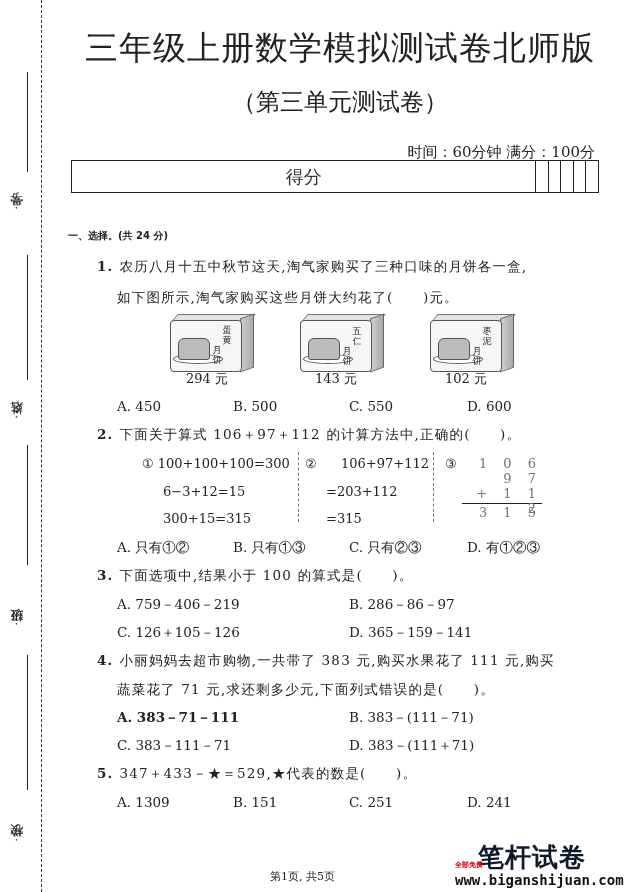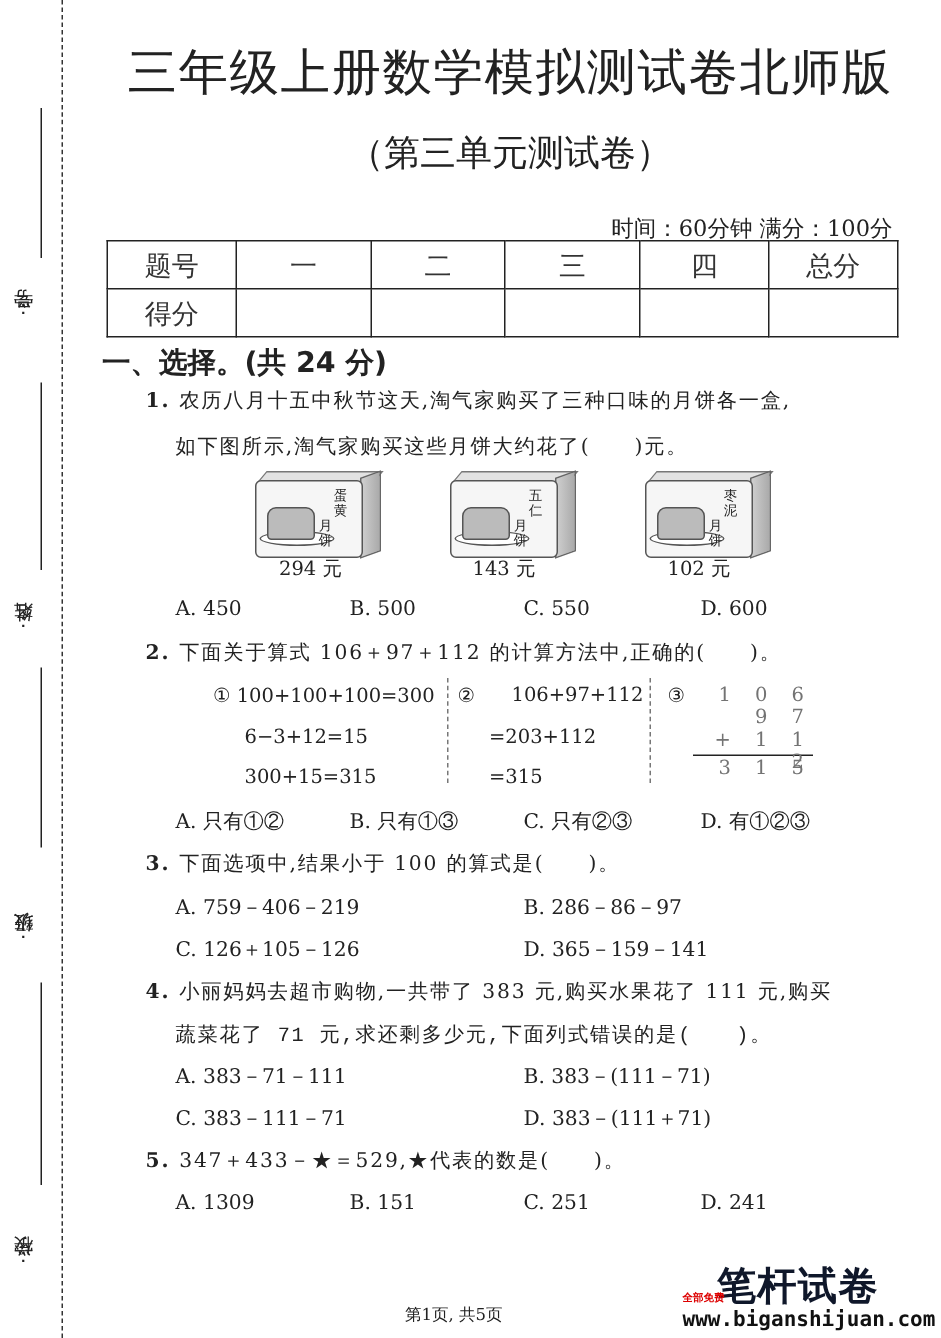--- a/index.html
+++ b/index.html
@@ -40,21 +40,21 @@
     border-collapse: collapse; font-family: "DejaVu Sans", sans-serif;
   }
   table.score td {
     border: 1.5px solid #222; height: 31px; text-align: center;
     font-size: 18px; color: #333; padding: 0;
   }
 
   
   .section-title {
     position: absolute; left: 68px; top: 229px;
-    font-family: "DejaVu Sans", sans-serif; font-size: 19px; font-weight: bold; color: #222;
+    font-family: "DejaVu Sans", sans-serif; font-size: 10px; font-weight: bold; color: #222;
   }
   .q {
     position: absolute; left: 97px; font-size: 13.5px; color: #222; letter-spacing: 1.2px;
     white-space: nowrap;
   }
   .q .num { font-weight: bold; font-family: "DejaVu Serif", serif; margin-right: 6px; }
   .q-cont { position: absolute; left: 117px; font-size: 13.5px; color: #222; letter-spacing: 1.2px; white-space: nowrap; }
   .opt { position: absolute; font-size: 13.5px; color: #222; white-space: nowrap; }
 
   
@@ -128,28 +128,20 @@
 <div class="binding-label" style="top:592px;height:40px;">班级：</div>
 <div class="binding-line" style="top:655px;height:135px;"></div>
 <div class="binding-label" style="top:808px;height:40px;">学校：</div>
 
 <div class="title">三年级上册数学模拟测试卷北师版</div>
 <div class="subtitle">（第三单元测试卷）</div>
 <div class="meta">时间：60分钟  满分：100分</div>
 
 <table class="score">
   <tbody>
-      <tr>
-    <td style="width:85px">题号</td>
-    <td>一</td>
-    <td>二</td>
-    <td>三</td>
-    <td style="width:85px">四</td>
-    <td style="width:85px">总分</td>
-  </tr>
   <tr>
     <td>得分</td>
     <td></td>
     <td></td>
     <td></td>
     <td></td>
     <td></td>
   </tr>
 </tbody>
   </table>
@@ -237,22 +229,22 @@
   <span class="num">3.</span><span>下面选项中,结果小于 100 的算式是(　　)。</span>
 </div>
 <div class="opt" style="left:117px;top:596px;">A.  759－406－219</div>
 <div class="opt" style="left:349px;top:596px;">B.  286－86－97</div>
 <div class="opt" style="left:117px;top:624px;">C.  126＋105－126</div>
 <div class="opt" style="left:349px;top:624px;text-align:center;">D.  365－159－141</div>
 
 <div class="q" style="top:652px;">
   <span class="num">4.</span><span>小丽妈妈去超市购物,一共带了 383 元,购买水果花了 111 元,购买</span>
 </div>
-<div class="q-cont" style="top:681px;font-family:Liberation Mono, monospace;">蔬菜花了 71 元,求还剩多少元,下面列式错误的是(　　)。</div>
-<div class="opt" style="left:117px;top:709px;">A.  383－71－111</div>
+<div class="q-cont" style="top:681px;">蔬菜花了 71 元,求还剩多少元,下面列式错误的是(　　)。</div>
+<div class="opt" style="left:117px;top:709px;font-weight:bold;">A.  383－71－111</div>
 <div class="opt" style="left:349px;top:709px;">B.  383－(111－71)</div>
 <div class="opt" style="left:117px;top:737px;">C.  383－111－71</div>
 <div class="opt" style="left:349px;top:737px;">D.  383－(111＋71)</div>
 
 <div class="q" style="top:765px;">
   <span class="num">5.</span><span>347＋433－★＝529,★代表的数是(　　)。</span>
 </div>
 <div class="opt" style="left:117px;top:794px;">A.  1309</div>
 <div class="opt" style="left:233px;top:794px;">B.  151</div>
 <div class="opt" style="left:349px;top:794px;">C.  251</div>

